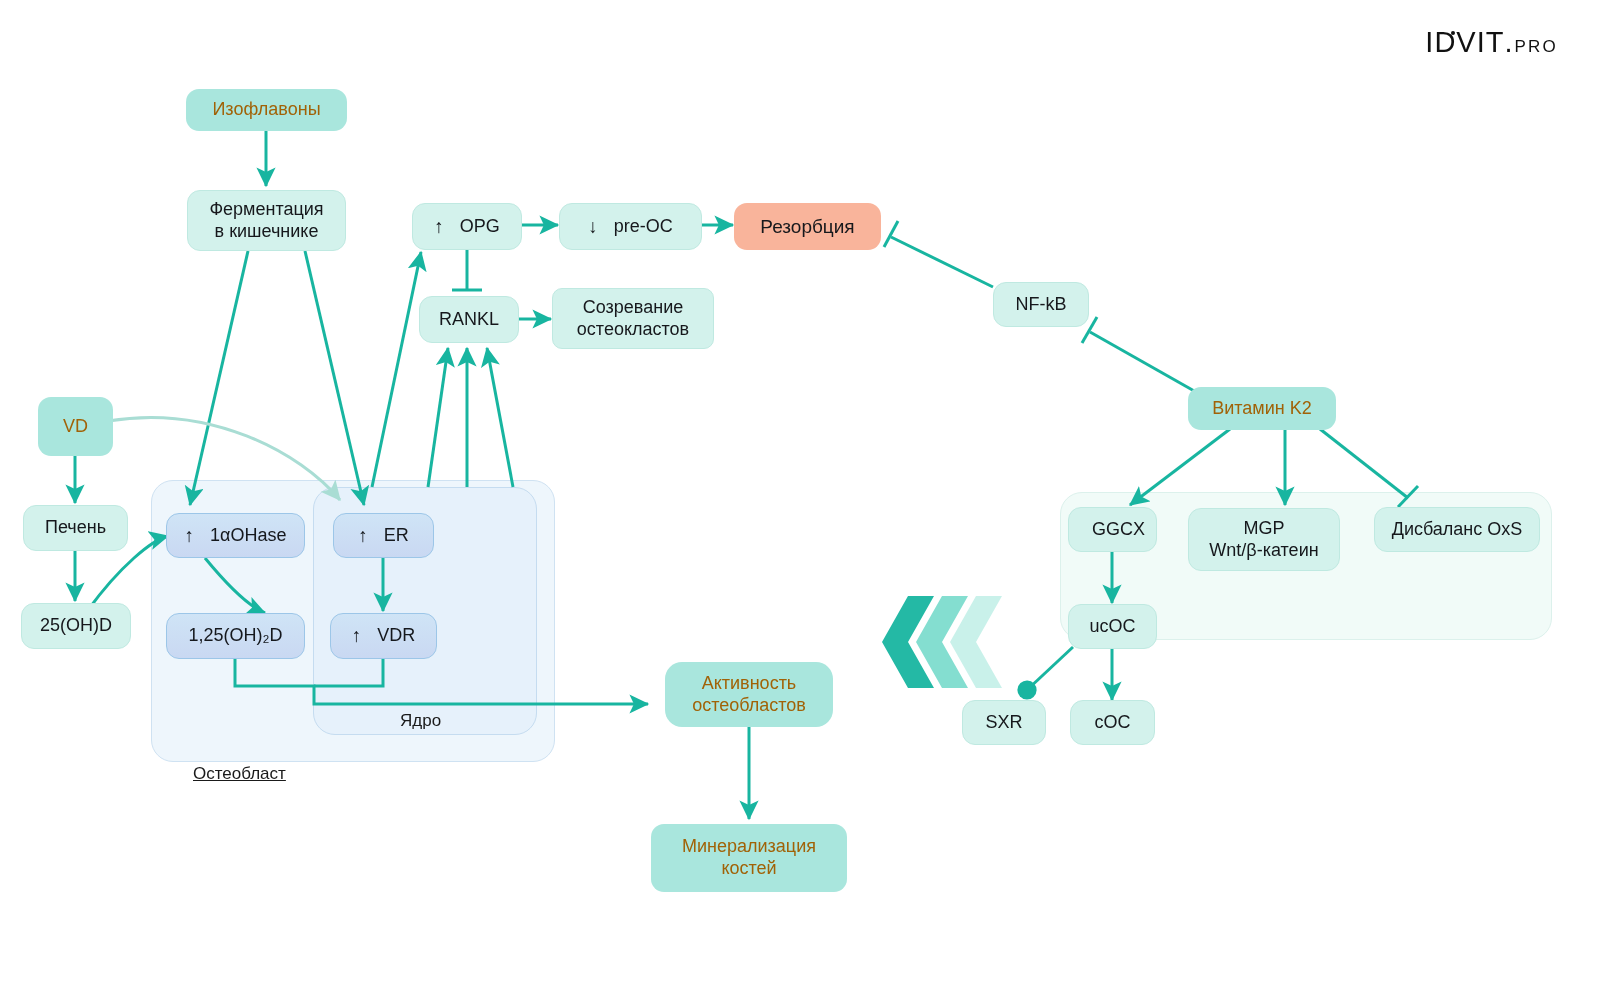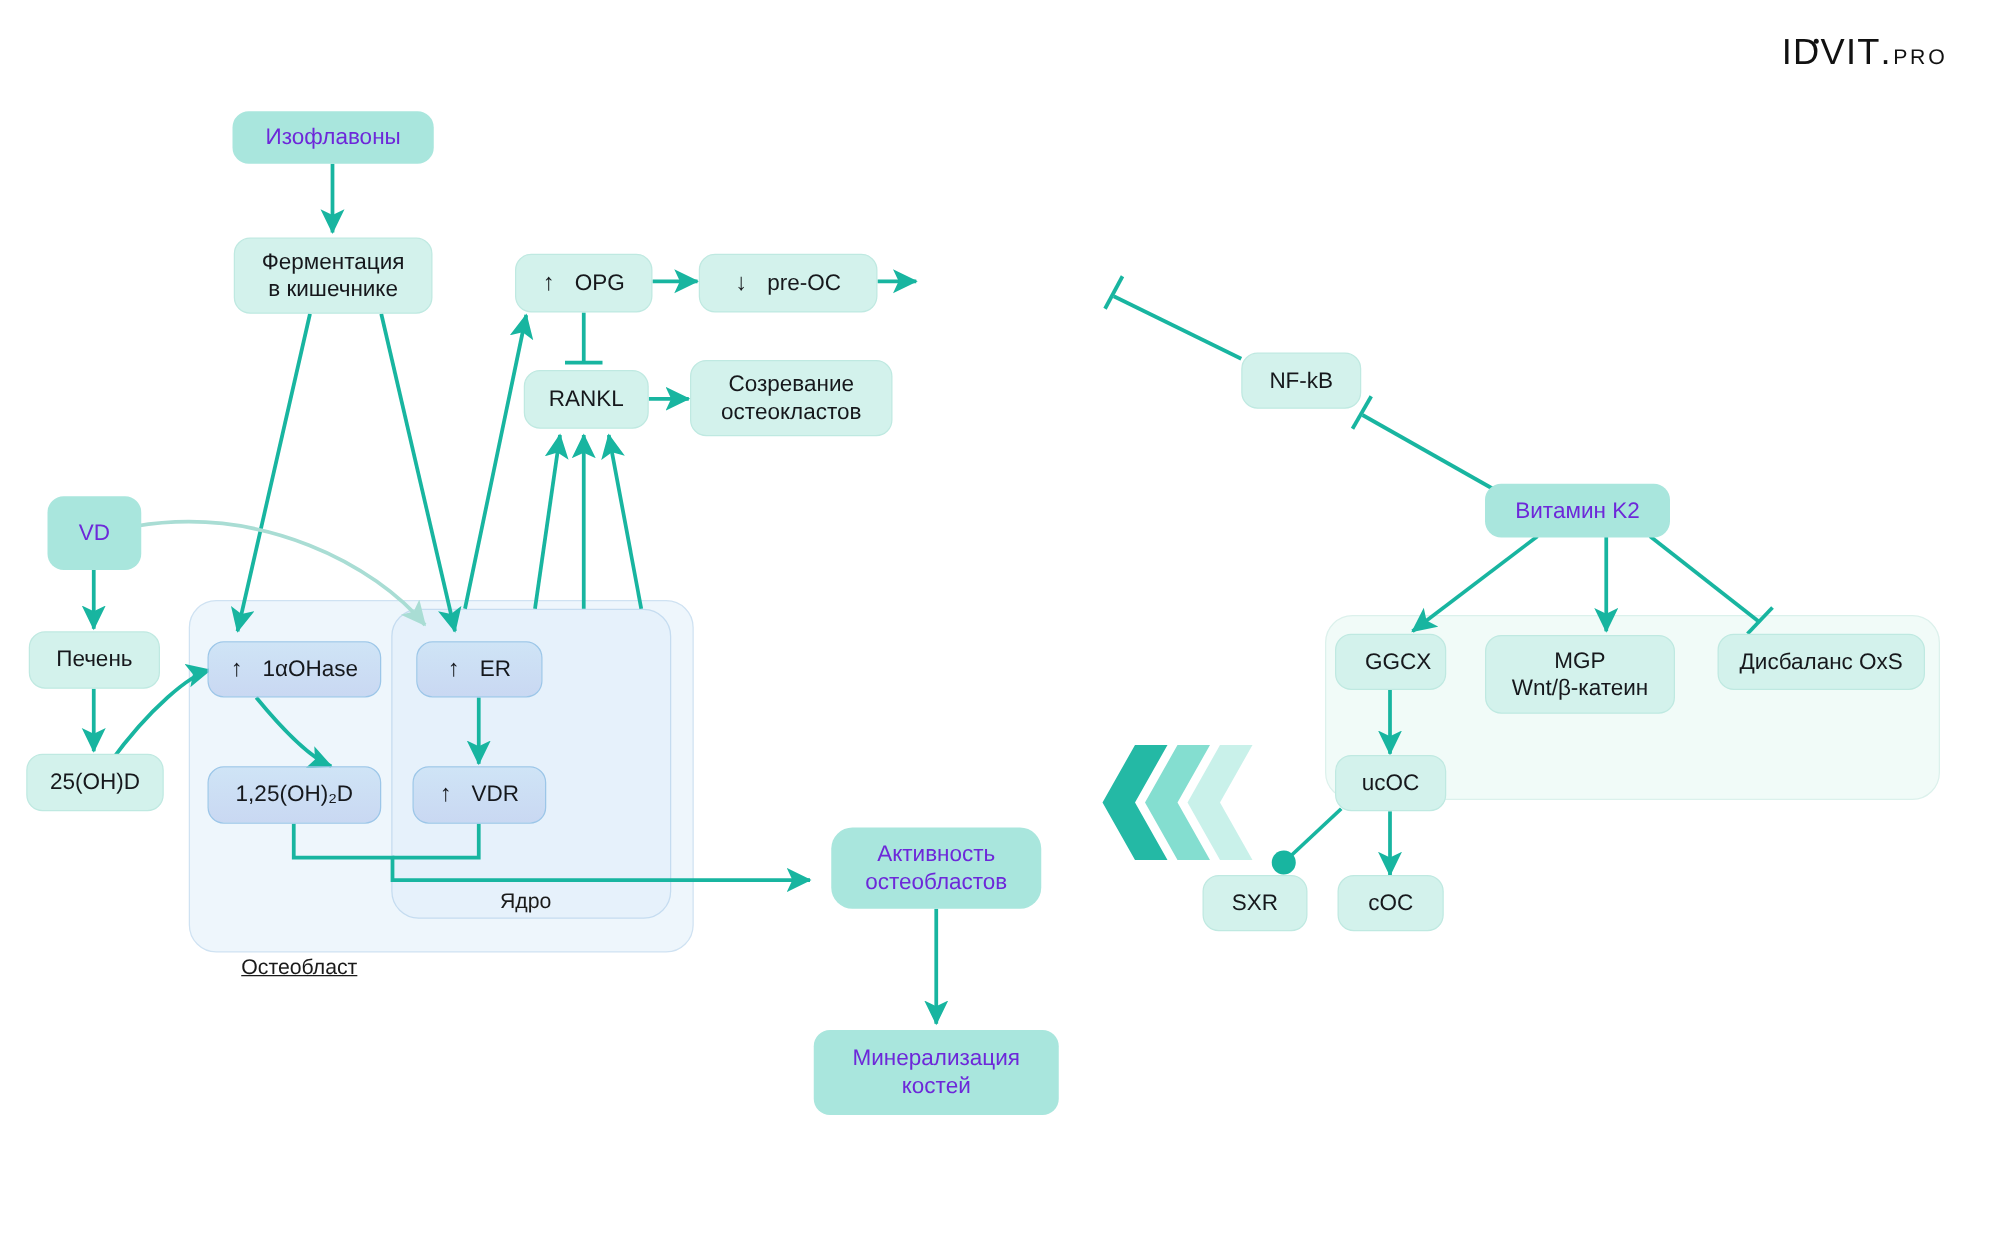--- a/index.html
+++ b/index.html
@@ -28,21 +28,21 @@
 
   
   .node{
     position:absolute;box-sizing:border-box;
     display:flex;align-items:center;justify-content:center;
     text-align:center;line-height:1.22;
     border-radius:13px;
     font-size:18px;
     white-space:pre-line;
   }
-  .n-teal{background:#a9e6dd;color:#6d28d9;}
+  .n-teal{background:#a9e6dd;color:#a16207;}
   .n-mint{background:#d3f2ec;color:#16181c;border:1px solid #bfe9e1;}
   .n-salmon{background:#f9b49b;color:#16181c;}
   .n-blue{
     background:linear-gradient(180deg,#cfe4f6 0%,#c9d8f2 100%);
     border:1px solid #9cc6e8;color:#15181d;
   }
   .node .updown{
     font-size:19px;margin-right:16px;display:inline-block;
   }
   .node .inner{display:flex;align-items:center;justify-content:center;}
@@ -179,26 +179,29 @@
   <div class="node n-mint" style="left:412px;top:203px;width:110px;height:47px;">
     <span class="updown">↑</span>
     <span>OPG</span>
   </div>
 
   <div class="node n-mint" style="left:559px;top:203px;width:143px;height:47px;">
     <span class="updown">↓</span>
     <span>pre-OC</span>
   </div>
 
+  <div class="node n-salmon" style="left:734px;top:203px;width:147px;height:47px;font-size:19px;">
+    <span class="inner">Резорбция</span>
+  </div>
 
   <div class="node n-mint" style="left:419px;top:296px;width:100px;height:47px;">
     <span class="inner">RANKL</span>
   </div>
 
-  <div class="node n-mint" style="left:552px;top:288px;width:162px;height:61px;">
+  <div class="node n-mint" style="left:552px;top:288px;width:162px;height:61px;border-radius:10px;">
     <span class="inner">Созревание
 остеокластов</span>
   </div>
 
   <div class="node n-mint" style="left:993px;top:282px;width:96px;height:45px;">
     <span class="inner">NF-kB</span>
   </div>
 
   <div class="node n-teal" style="left:1188px;top:387px;width:148px;height:43px;">
     <span class="inner">Витамин K2</span>

